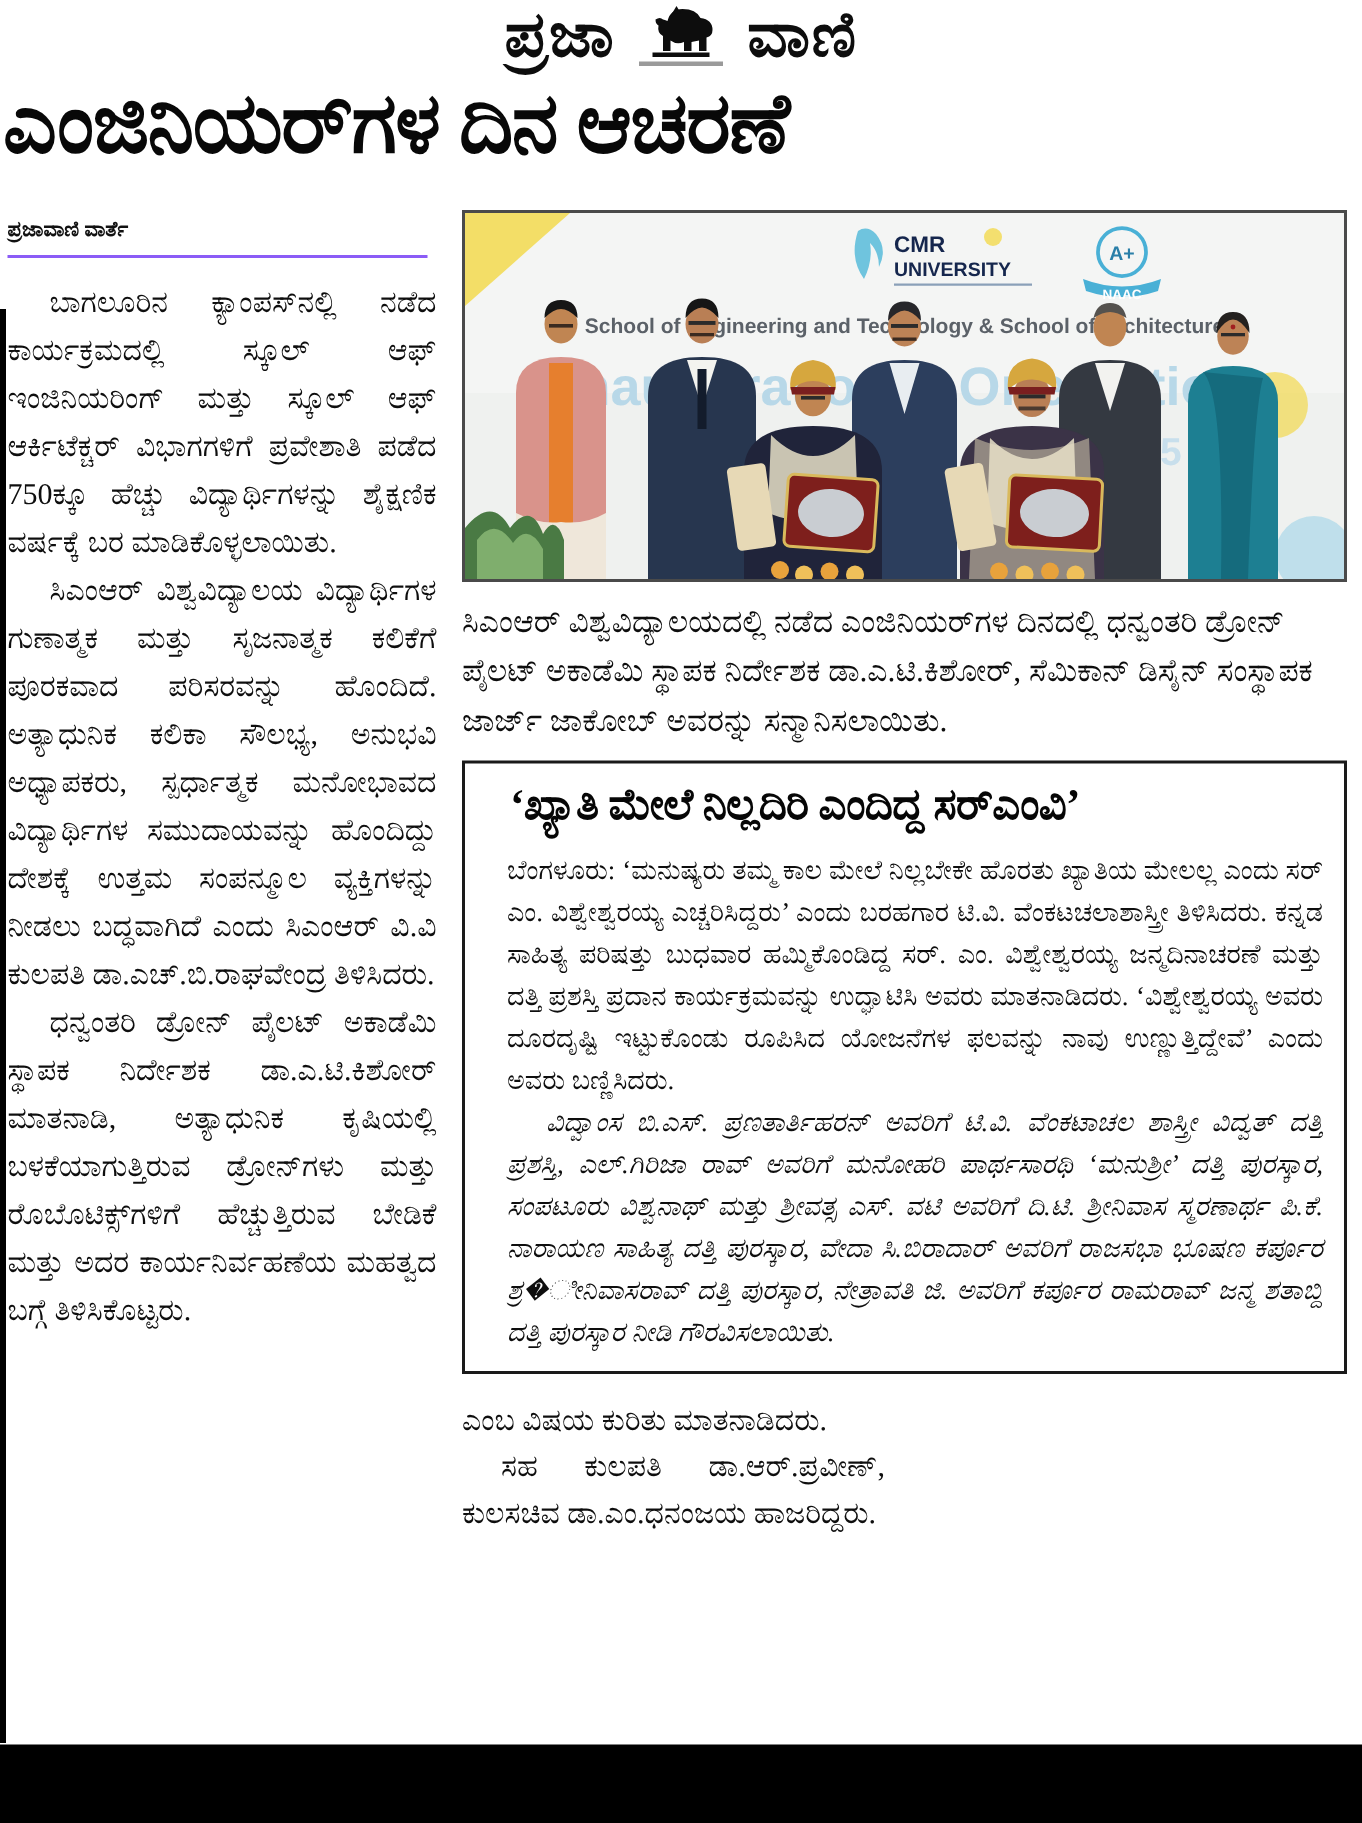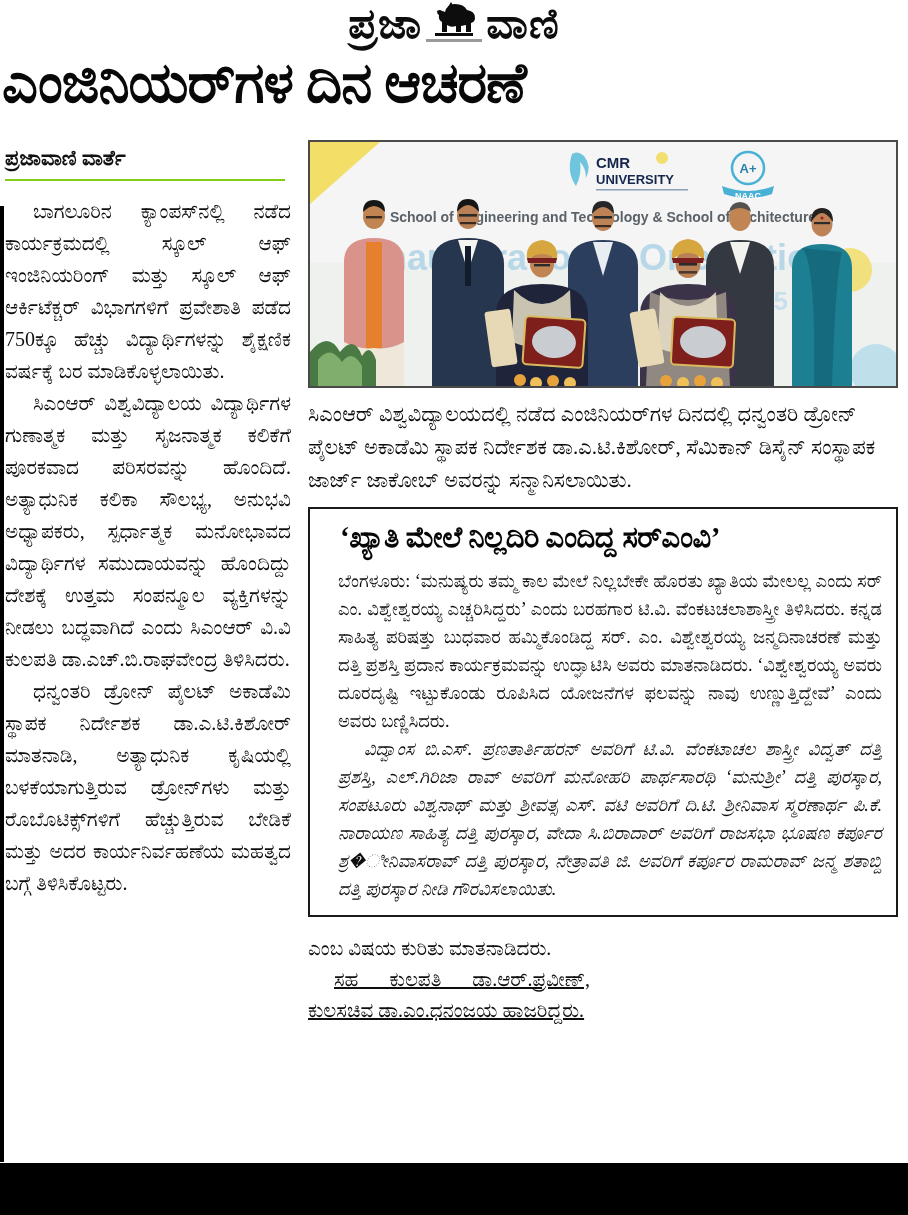--- a/index.html
+++ b/index.html
@@ -4,52 +4,52 @@
 <style>
   html,body{margin:0;padding:0;background:#d8d8d8;}
   .page{
     position:relative;width:908px;height:1215px;margin:0 auto;
     background:#ffffff;overflow:hidden;
     font-family:"Liberation Serif","DejaVu Serif",serif;
     color:#111;
   }
   
   .masthead{position:absolute;top:2px;left:0;width:100%;text-align:center;}
-  .masthead-inner{display:inline-flex;align-items:flex-start;gap:4px;}
+  .masthead-inner{display:inline-flex;align-items:center;gap:16px;}
   .masthead-word{font-size:42px;font-weight:bold;letter-spacing:1px;color:#0d0d0d;line-height:1.05;}
   .elephant-wrap{display:inline-flex;flex-direction:column;align-items:center;}
   .masthead-subline{width:56px;height:3px;background:#9a9a9a;margin-top:1px;}
   
   .headline{
     position:absolute;top:50px;left:2px;width:904px;
     font-size:56px;font-weight:bold;letter-spacing:-1px;
     line-height:1.2;color:#080808;white-space:nowrap;
   }
   
   .left-col{position:absolute;left:5px;top:146px;width:286px;}
-  .byline{font-size:21px;font-weight:bold;padding-bottom:8px;border-bottom:2px solid #84cc16;margin-right:6px;}
+  .byline{font-size:14px;font-weight:bold;padding-bottom:8px;border-bottom:2px solid #8b5cf6;margin-right:6px;}
   .left-col .body{margin-top:14px;}
   .body p{
     margin:0;font-size:20px;line-height:32px;text-align:justify;
     text-indent:28px;color:#0e0e0e;
   }
   .body p.lead{text-indent:0;}
   
   .right-region{position:absolute;left:308px;top:140px;width:590px;}
   .photo-frame{width:586px;height:244px;border:2px solid #4a4a4a;background:#eef0ee;overflow:hidden;}
   .caption{margin-top:10px;font-size:21px;line-height:33px;text-align:left;color:#0d0d0d;}
   .boxed{margin-top:10px;border:2px solid #1a1a1a;padding:10px 14px 12px 28px;}
   .boxed-title{font-size:29px;font-weight:bold;color:#060606;margin:2px 0 12px 2px;letter-spacing:-0.5px;}
   .boxed p{margin:0;font-size:18px;line-height:28px;text-align:justify;color:#0e0e0e;}
   .boxed p.cont{text-indent:26px;font-style:italic;}
   .bottom-cols{margin-top:16px;display:flex;gap:26px;}
   .bottom-col{width:282px;}
   .bottom-col p{margin:0;font-size:20px;line-height:31px;text-align:justify;color:#0e0e0e;}
   .bottom-col p.ind{text-indent:40px;}
-  .bottom-col p.ind2{text-indent:26px;text-decoration:underline;}
+  .bottom-col p.ind2{text-indent:26px;}
   
   .left-edge-strip{position:absolute;left:0;top:206px;width:4px;height:956px;background:#000;}
   .black-bar{position:absolute;left:0;top:1163px;width:908px;height:52px;background:#000;}
 </style>
 </head>
 <body>
 
 <div class="page">
 
   <div class="masthead">

